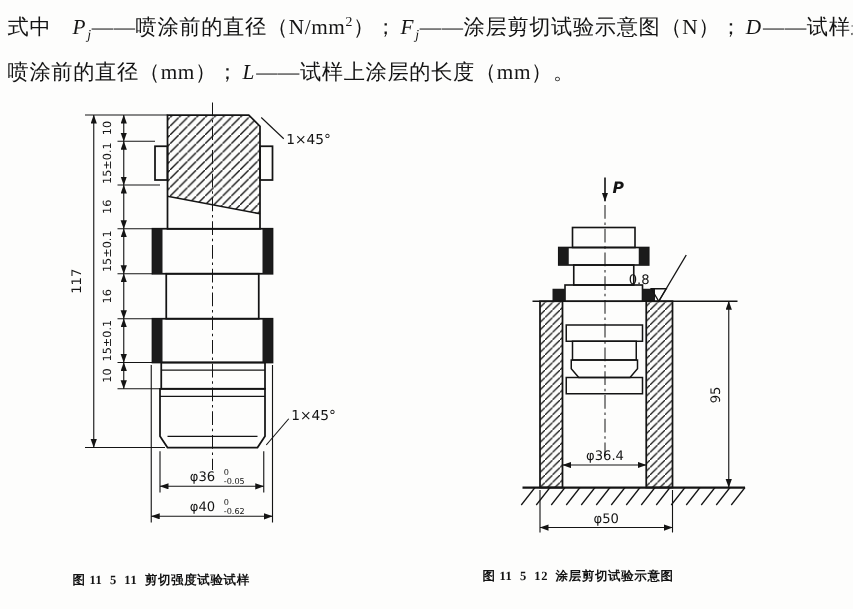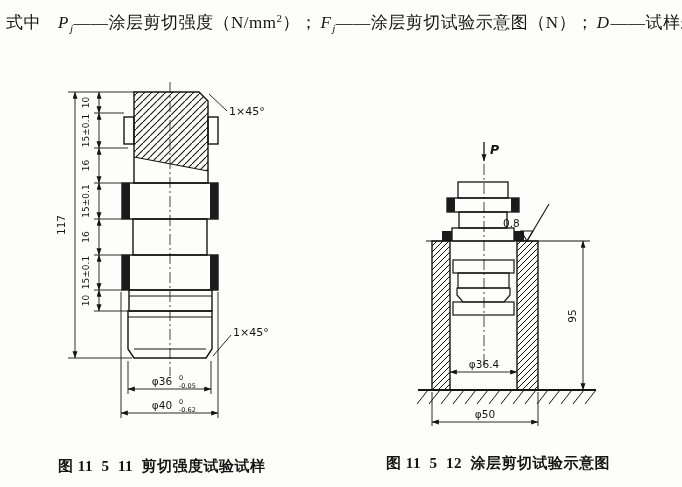--- a/index.html
+++ b/index.html
@@ -30,34 +30,37 @@
   .fig{position:absolute;}
   #fig-left{left:52px;top:80px;}
   #fig-right{left:400px;top:128px;}
   svg text{
     font-family:"DejaVu Sans", sans-serif;
     fill:#141414;
   }
   
   .caption{
     position:absolute;
-    font-size:15px;
+    font-size:10px;
     font-weight:bold;
     white-space:pre;
     letter-spacing:0.5px;
   }
   #caption-left{left:58px;top:457px;}
   #caption-right{left:386px;top:454px;}
 </style>
 </head>
 <body>
 
 <div class="legend">
   <div class="line">
-    <span class="prefix">式中</span><span class="var">P</span><span class="sub">j</span><span>——涂层剪切强度（N/mm</span><span class="sup">2</span><span>）；</span><span class="var">F</span><span class="sub">j</span><span>——涂层剪切试验示意图（N）；</span><span class="var">D</span><span>——试样未</span>
+    <span class="prefix">式中</span><span class="var">P</span><span class="sub">j</span><span>——喷涂前的直径（N/mm</span><span class="sup">2</span><span>）；</span><span class="var">F</span><span class="sub">j</span><span>——涂层剪切试验示意图（N）；</span><span class="var">D</span><span>——试样未</span>
+  </div>
+  <div class="line">
+    <span>喷涂前的直径（mm）；</span><span class="var">L</span><span>——试样上涂层的长度（mm）。</span>
   </div>
 </div>
 
 <svg id="fig-left" class="fig" width="270" height="348" viewBox="0 0 270 348">
   <defs>
     <marker id="arrL" markerWidth="8" markerHeight="6" refX="6.8" refY="2.5" orient="auto-start-reverse" markerUnits="userSpaceOnUse">
       <path d="M0,0 L7,2.5 L0,5 Z" fill="#141414"></path>
     </marker>
     <pattern id="hatchL" width="7" height="7" patternUnits="userSpaceOnUse">
       <line x1="0" y1="7" x2="7" y2="0" stroke="#141414" stroke-width="1.1"></line>

